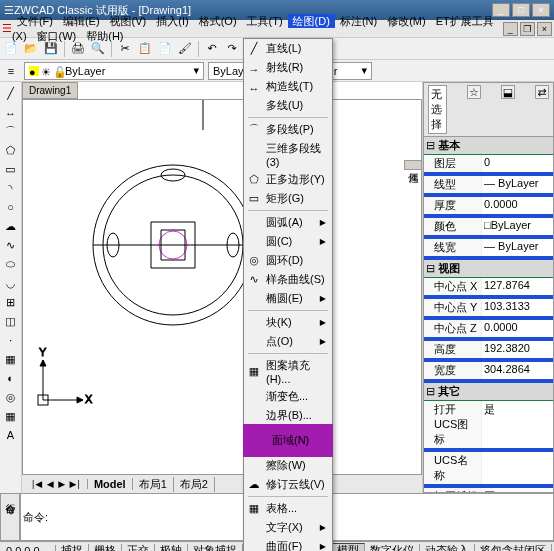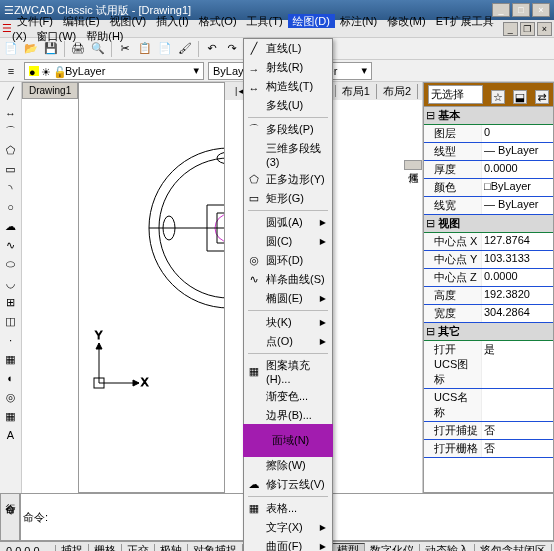--- a/index.html
+++ b/index.html
@@ -12,35 +12,35 @@
 .menubar .mitem.open{background:#1d4ed8;color:#fff}
 .toolbar{background:#f0f0f0;height:22px;display:flex;align-items:center;padding:0 2px;border-bottom:1px solid #ccc;gap:2px}
 .tbtn{width:18px;height:18px;border:1px solid transparent;display:inline-flex;align-items:center;justify-content:center;cursor:pointer}
 .tsep{width:1px;height:16px;background:#bbb;margin:0 2px}
 .layerbar{background:#f0f0f0;height:22px;display:flex;align-items:center;padding:0 2px;border-bottom:1px solid #ccc;gap:4px}
 .layersel{border:1px solid #999;background:#fff;height:18px;padding:0 4px;display:flex;align-items:center;gap:2px;flex:1;max-width:180px}
 .layersel .sw{width:10px;height:10px}
 .main{display:flex;height:calc(100% - 140px);position:relative}
 .ltool{width:22px;background:#f0f0f0;border-right:1px solid #ccc;display:flex;flex-direction:column;padding:2px 0;gap:1px}
 .ltool .tbtn{width:18px;height:18px;margin:0 auto}
-.canvas-area{flex:1;display:flex;flex-direction:row;position:relative}
+.canvas-area{flex:1;display:flex;flex-direction:column;position:relative}
 .dtab{background:#d4d0c8;padding:2px 6px;border:1px solid #999;display:inline-block;font-size:10px}
 .canvas{flex:1;background:#fff;border:1px solid #999;position:relative;overflow:hidden}
 .canvas svg{position:absolute;top:0;left:0}
 .modeltabs{background:#e8e8e8;height:18px;display:flex;align-items:center;padding:0 4px;font-size:10px}
 .modeltabs span{padding:0 6px;border-right:1px solid #999}
 .modeltabs .arrows{font-size:9px;letter-spacing:1px}
 .rpanel{width:132px;background:#f0f0f0;border-left:1px solid #ccc;display:flex;flex-direction:column}
 .props{border:1px solid #999;background:#fff;flex:1;overflow:auto;font-size:10px}
-.props .phead{background:#a16207;padding:2px 4px;display:flex;align-items:flex-end;gap:8px;border-bottom:1px solid #999}
+.props .phead{background:#e5e5e5;padding:2px 4px;display:flex;align-items:flex-start;gap:20px;border-bottom:1px solid #999}
 .props .psel{flex:1;background:#fff;border:1px solid #999;padding:1px 2px}
 .props .picon{width:14px;height:14px;border:1px solid #999;display:inline-flex;align-items:center;justify-content:center;background:#f0f0f0}
 .props .pgrp{background:#d8d8d8;padding:1px 2px;font-weight:bold;border-bottom:1px solid #15803d}
 .props .pgrp::before{content:"⊟ ";font-weight:normal}
-.props .prow{display:flex;border-bottom:1px solid #1d4ed8}
+.props .prow{display:flex;border-bottom:4px solid #1d4ed8}
 .props .pk{width:58px;padding:1px 2px 1px 10px;background:#f8f8f8;border-right:1px solid #eee}
 .props .pv{flex:1;padding:1px 2px;background:#fff}
 .dropdown{position:absolute;left:243px;top:38px;width:90px;background:#f0f0f0;border:1px solid #888;box-shadow:2px 2px 4px rgba(0,0,0,.3);z-index:100}
 .dropdown .ditem{padding:2px 6px 2px 22px;position:relative;cursor:pointer;display:flex;align-items:center}
 .dropdown .ditem.hl{border:7px solid #a21caf;background:#a21caf;margin:-1px}
 .dropdown .ditem .arrow{margin-left:auto;font-size:8px}
 .dropdown .dsep{height:1px;background:#bbb;margin:2px 4px}
 .dropdown .dicon{position:absolute;left:3px;width:14px;height:14px;display:flex;align-items:center;justify-content:center}
 .cmdarea{height:48px;display:flex}
 .cmdlabel{writing-mode:vertical-rl;background:#e8e8e8;padding:2px;border:1px solid #999;font-size:10px}

